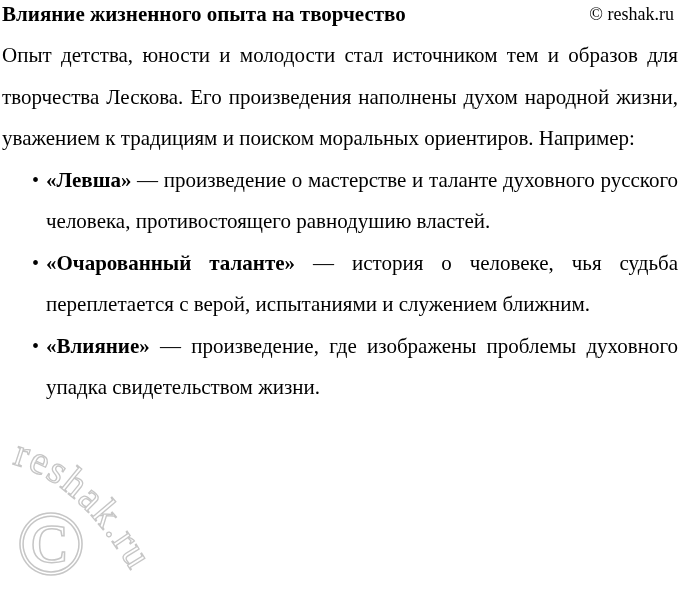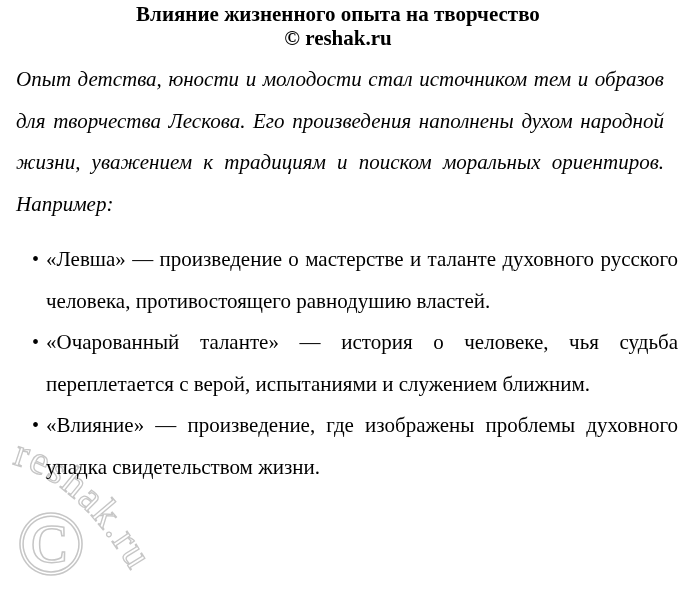--- a/index.html
+++ b/index.html
@@ -40,66 +40,64 @@
     stroke-width: 1.5px;
   }
   
   .content {
     position: relative;
     z-index: 1;
   }
   header.doc-header {
     display: flex;
     justify-content: space-between;
-    align-items: center;
+    align-items: flex-end;
     padding: 2px 6px 0 2px;
     line-height: 24px;
-    flex-direction: column;
   }
   h1.doc-title {
     margin: 0;
     font-size: 21px;
     font-weight: bold;
     line-height: 24px;
   }
   .copyright {
-    font-size: 21px;
-    font-weight: bold;
+    font-size: 18px;
+    font-weight: normal;
     white-space: nowrap;
   }
   article.doc-body {
     margin: 0 2px;
     font-size: 21px;
     line-height: 41.5px;
     text-align: justify;
   }
   article.doc-body p {
-    margin: 14px;
-    font-style: italic;
+    margin: 0;
   }
   p.intro {
     margin-top: 9px !important;
   }
   ul.works-list {
     margin: 0;
     padding: 0 0 0 44px;
     list-style: none;
   }
   ul.works-list li {
     position: relative;
     text-align: justify;
   }
   ul.works-list li .bullet-dot {
     position: absolute;
     left: -14px;
     top: 0;
     font-size: 20px;
   }
   .b {
-    font-weight: normal;
+    font-weight: bold;
   }
 </style>
 </head>
 <body>
 
 <div class="page">
 
   <svg class="watermark" width="240" height="186" viewBox="0 0 240 186" aria-hidden="true">
     <defs>
       <path id="wmArc" d="M 12 40 Q 80 58 134 152" fill="none"></path>

